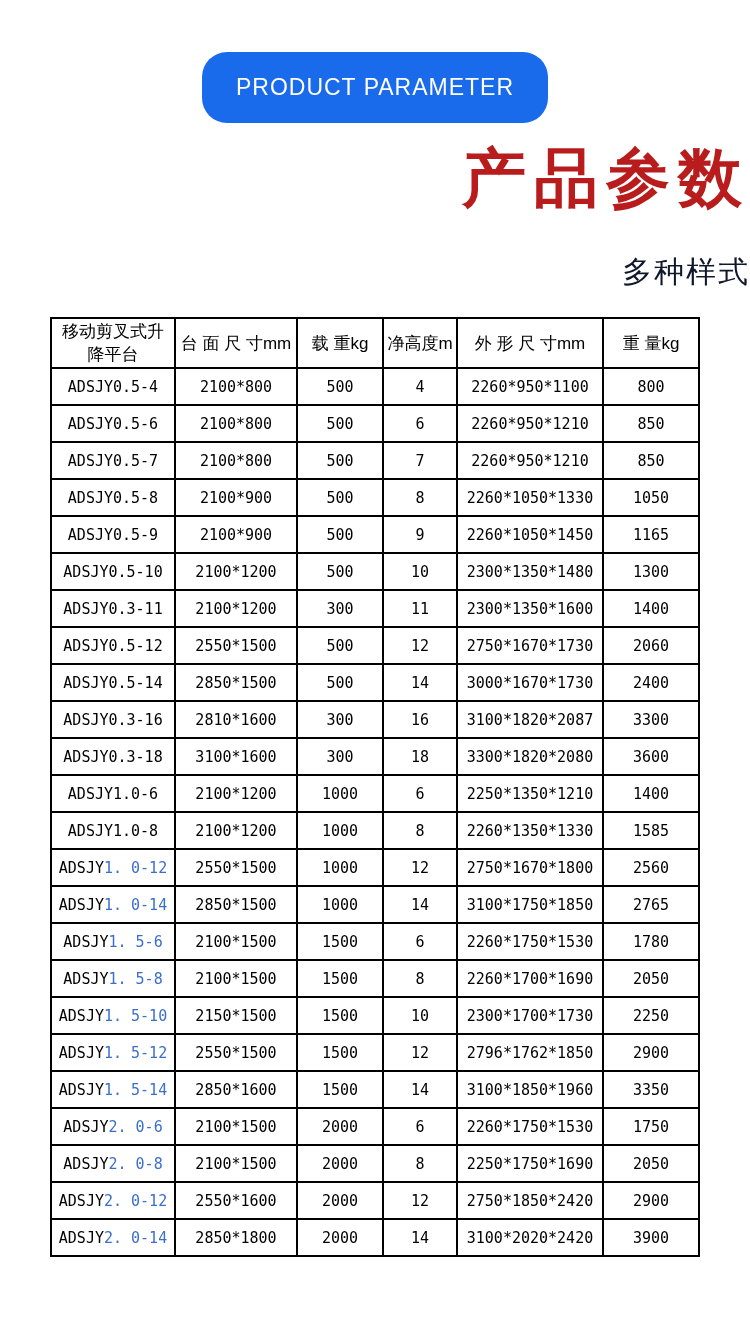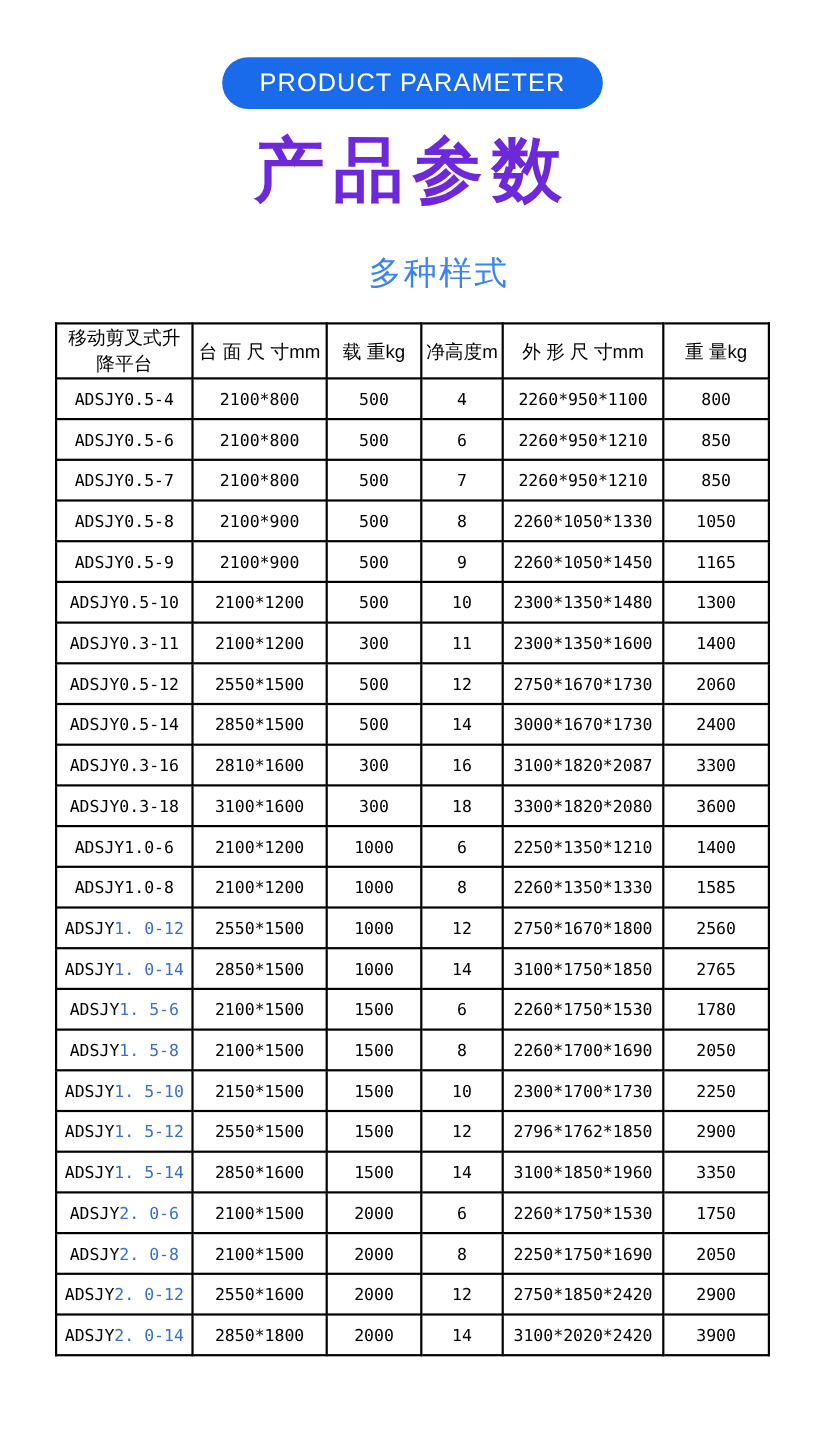--- a/index.html
+++ b/index.html
@@ -13,39 +13,39 @@
     background: #ffffff;
     overflow: hidden;
   }
   .badge {
     width: fit-content;
     margin: 52px auto 12px;
     background: var(--badge-bg, #1a6aec);
     color: var(--badge-text, #ffffff);
     font-size: 23px;
     line-height: 1;
-    padding: 12px 34px;
+    padding: 24px 34px;
     border-radius: 25px;
     letter-spacing: 1px;
     text-align: center;
   }
   .title {
     margin: 8px 0 0;
-    text-align: center;
+    text-align: right;
     font-size: 64px;
     font-weight: 900;
     letter-spacing: 8px;
-    color: #6d28d9;
+    color: #b91c1c;
   }
   .subtitle {
     margin-top: 30px;
-    text-align: center;
+    text-align: right;
     font-size: 30px;
     letter-spacing: 2px;
-    color: #3b82f6;
+    color: #0f172a;
     margin-left: 48px;
   }
   table.spec-table {
     margin: 24px auto 0;
     width: 648px;
     border-collapse: collapse;
     table-layout: fixed;
   }
   .spec-table th, .spec-table td {
     border: 2px solid var(--table-border, #000000);

